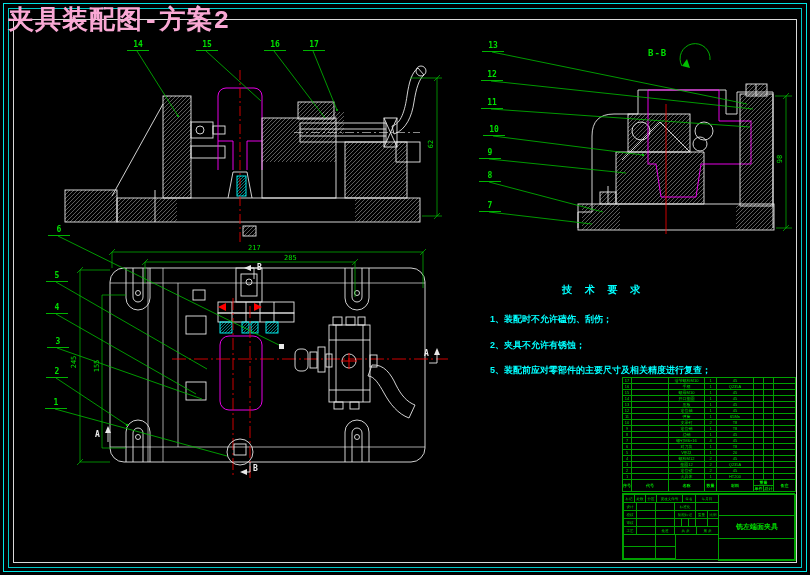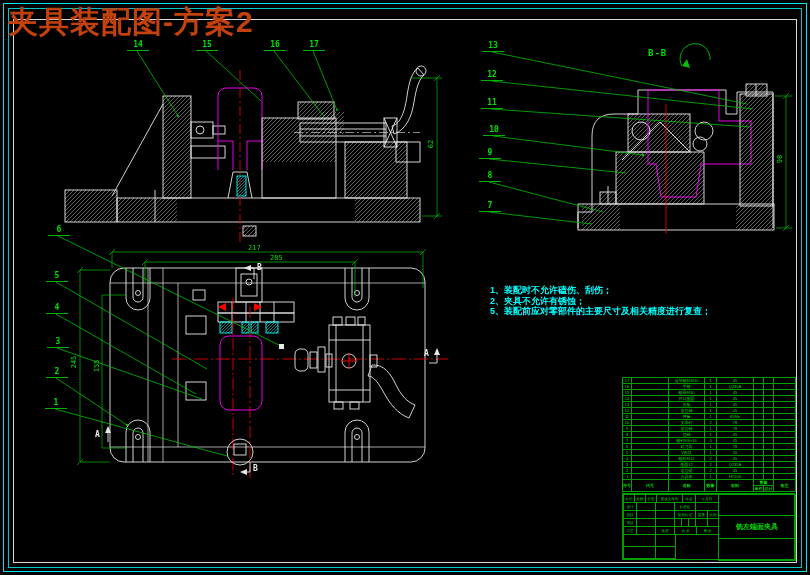--- a/index.html
+++ b/index.html
@@ -4,34 +4,34 @@
 <style>
   html,body{margin:0;padding:0}
   body{width:810px;height:575px;background:#000;position:relative;overflow:hidden;
        font-family:"Liberation Sans",sans-serif}
   .layer{position:absolute;left:0;top:0;width:810px;height:575px}
   
   .b-outer{position:absolute;left:3px;top:3px;width:802px;height:567px;border:1px solid #00e5e5}
   .b-inner{position:absolute;left:8px;top:8px;width:792px;height:558px;border:1px solid #00c8c8}
   .frame{position:absolute;left:13px;top:19px;width:782px;height:542px;border:1px solid #d9d9d9}
   
-  .sheet-title{position:absolute;left:8px;top:2px;color:#c2410c;font-weight:700;font-size:30px;
-       letter-spacing:1px;white-space:nowrap;font-family:Liberation Sans, sans-serif}
+  .sheet-title{position:absolute;left:8px;top:2px;color:#f9a8d4;font-weight:700;font-size:26px;
+       letter-spacing:1px;white-space:nowrap;font-family:Liberation Mono, monospace}
   
   .callout{position:absolute;width:22px;text-align:center;color:#00e000;
        border-bottom:1px solid #00b400;font:bold 8px "DejaVu Sans Mono",monospace;padding-bottom:1px}
   
   .dim{position:absolute;color:#00e000;font:7px "DejaVu Sans Mono",monospace;white-space:nowrap}
   .vdim{transform:rotate(-90deg);transform-origin:center center}
   .smark{position:absolute;color:#efefef;font:bold 8px "DejaVu Sans Mono",monospace}
   .gmark{position:absolute;color:#00e000;font:bold 9px "DejaVu Sans Mono",monospace;letter-spacing:1px}
   
   .tech{position:absolute;left:490px;top:283px;width:300px;color:#00ffff}
   .tech .t{display:block;margin-left:72px;font:bold 10px "Liberation Sans",sans-serif;letter-spacing:5px}
-  .tech .i{display:block;margin-top:4px;font:bold 9px "Liberation Sans",sans-serif;
+  .tech .i{display:block;margin-top:19px;font:bold 9px "Liberation Sans",sans-serif;
        line-height:6.5px;white-space:nowrap}
   
   .ptable{position:absolute;left:622px;top:377px;width:173px;border-collapse:collapse;
        table-layout:fixed;color:#00e000;font:4px "Liberation Sans",sans-serif}
   .ptable td,.ptable th{border:1px solid #00a000;height:5px;padding:0;text-align:center;
        overflow:hidden;white-space:nowrap;font-weight:normal}
   .ptable th{font-weight:bold}
   
   .tblock{position:absolute;left:622px;top:493px;width:173px;height:67px;border:1px solid #00a000;
        color:#00e000;box-sizing:border-box}
@@ -312,31 +312,32 @@
     <span class="callout" style="left: 46px; top: 271px;">5</span>
     <span class="callout" style="left: 46px; top: 303px;">4</span>
     <span class="callout" style="left: 47px; top: 337px;">3</span>
     <span class="callout" style="left: 46px; top: 367px;">2</span>
     <span class="callout" style="left: 45px; top: 398px;">1</span>
   </div>
 
 <span class="dim vdim" style="left:427px;top:140px">62</span>
 <span class="dim vdim" style="left:776px;top:155px">98</span>
 <span class="dim" style="left:248px;top:244px">217</span>
-<span class="dim" style="left:270px;top:254px">285</span>
+<span class="dim" style="left:284px;top:254px">285</span>
 <span class="dim vdim" style="left:68px;top:358px">245</span>
 <span class="dim vdim" style="left:91px;top:362px">155</span>
 
 <span class="gmark" style="left:648px;top:48px">B-B</span>
 <span class="smark" style="left:257px;top:263px">B</span>
 <span class="smark" style="left:253px;top:464px">B</span>
 <span class="smark" style="left:95px;top:430px">A</span>
 <span class="smark" style="left:424px;top:349px">A</span>
 
 <div class="tech">
+  <span class="t">技 术 要 求</span>
   <div>
 
   <span class="i">1、装配时不允许磕伤、刮伤；</span>
       <span class="i">2、夹具不允许有锈蚀；</span>
       <span class="i">5、装配前应对零部件的主要尺寸及相关精度进行复查；</span>
     </div>
 </div>
 
 <table class="ptable">
   <colgroup>

